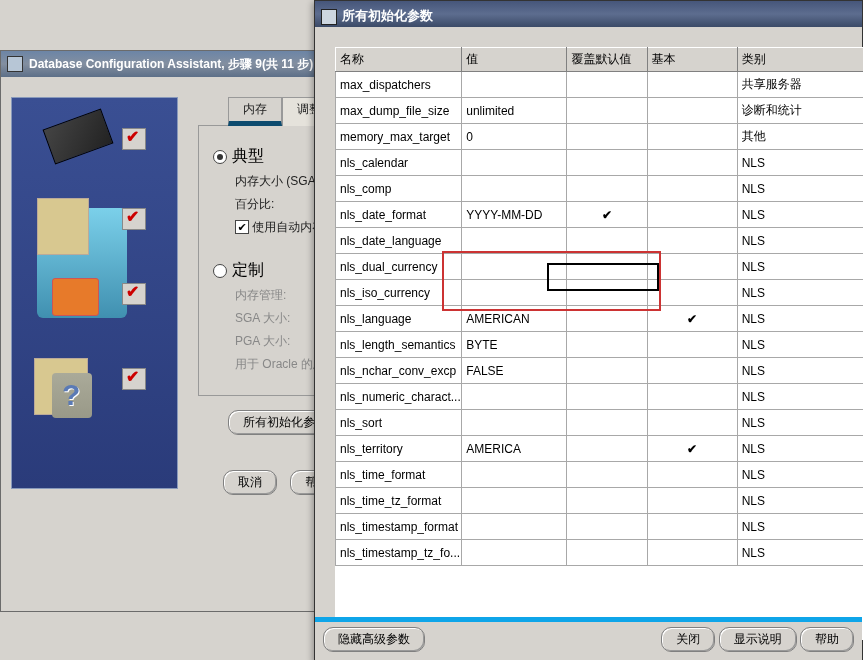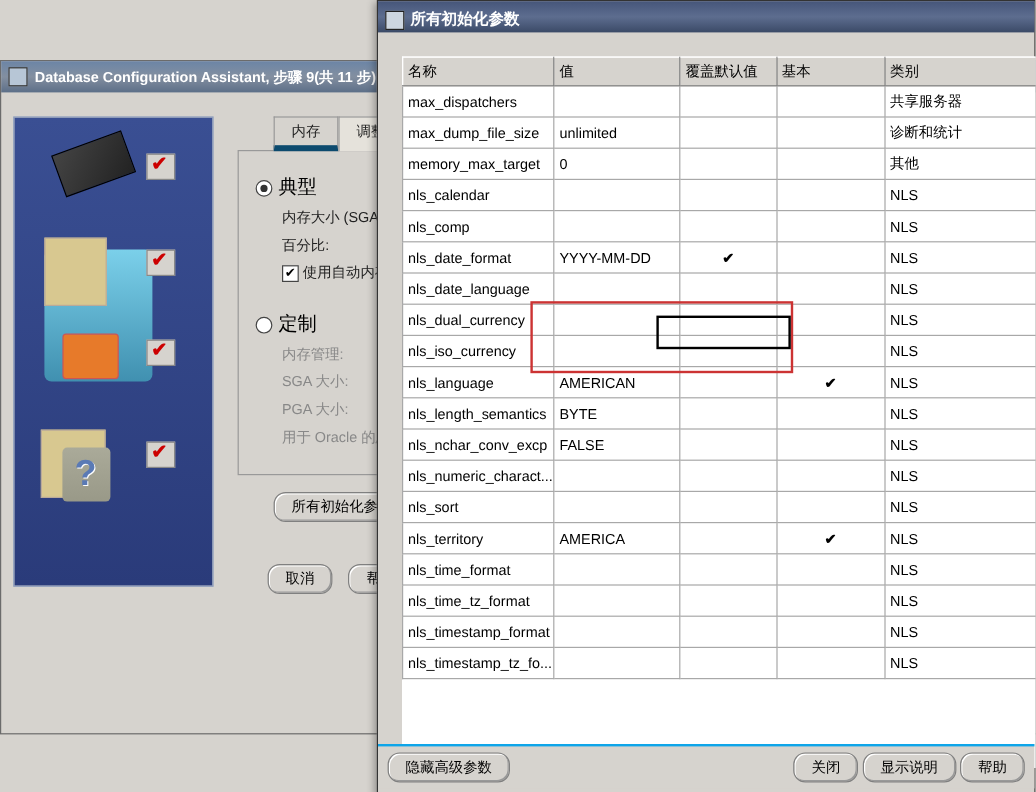--- a/index.html
+++ b/index.html
@@ -184,21 +184,21 @@
 
 .dialog-footer {
   position:absolute;
   bottom:4px;
   left:0;
   right:0;
   padding: 5px 8px;
   display:flex;
   align-items:center;
   background:#d6d3ce;
-  border-top:2px solid #0ea5e9;
+  border-top:5px solid #0ea5e9;
 }
 .dialog-footer .spacer { flex:1; }
 </style>
 </head>
 <body>
 
 <div class="back-window">
   <div class="back-titlebar">
     <span class="icon-box"></span>
     <span>Database Configuration Assistant, 步骤 9(共 11 步):</span>

